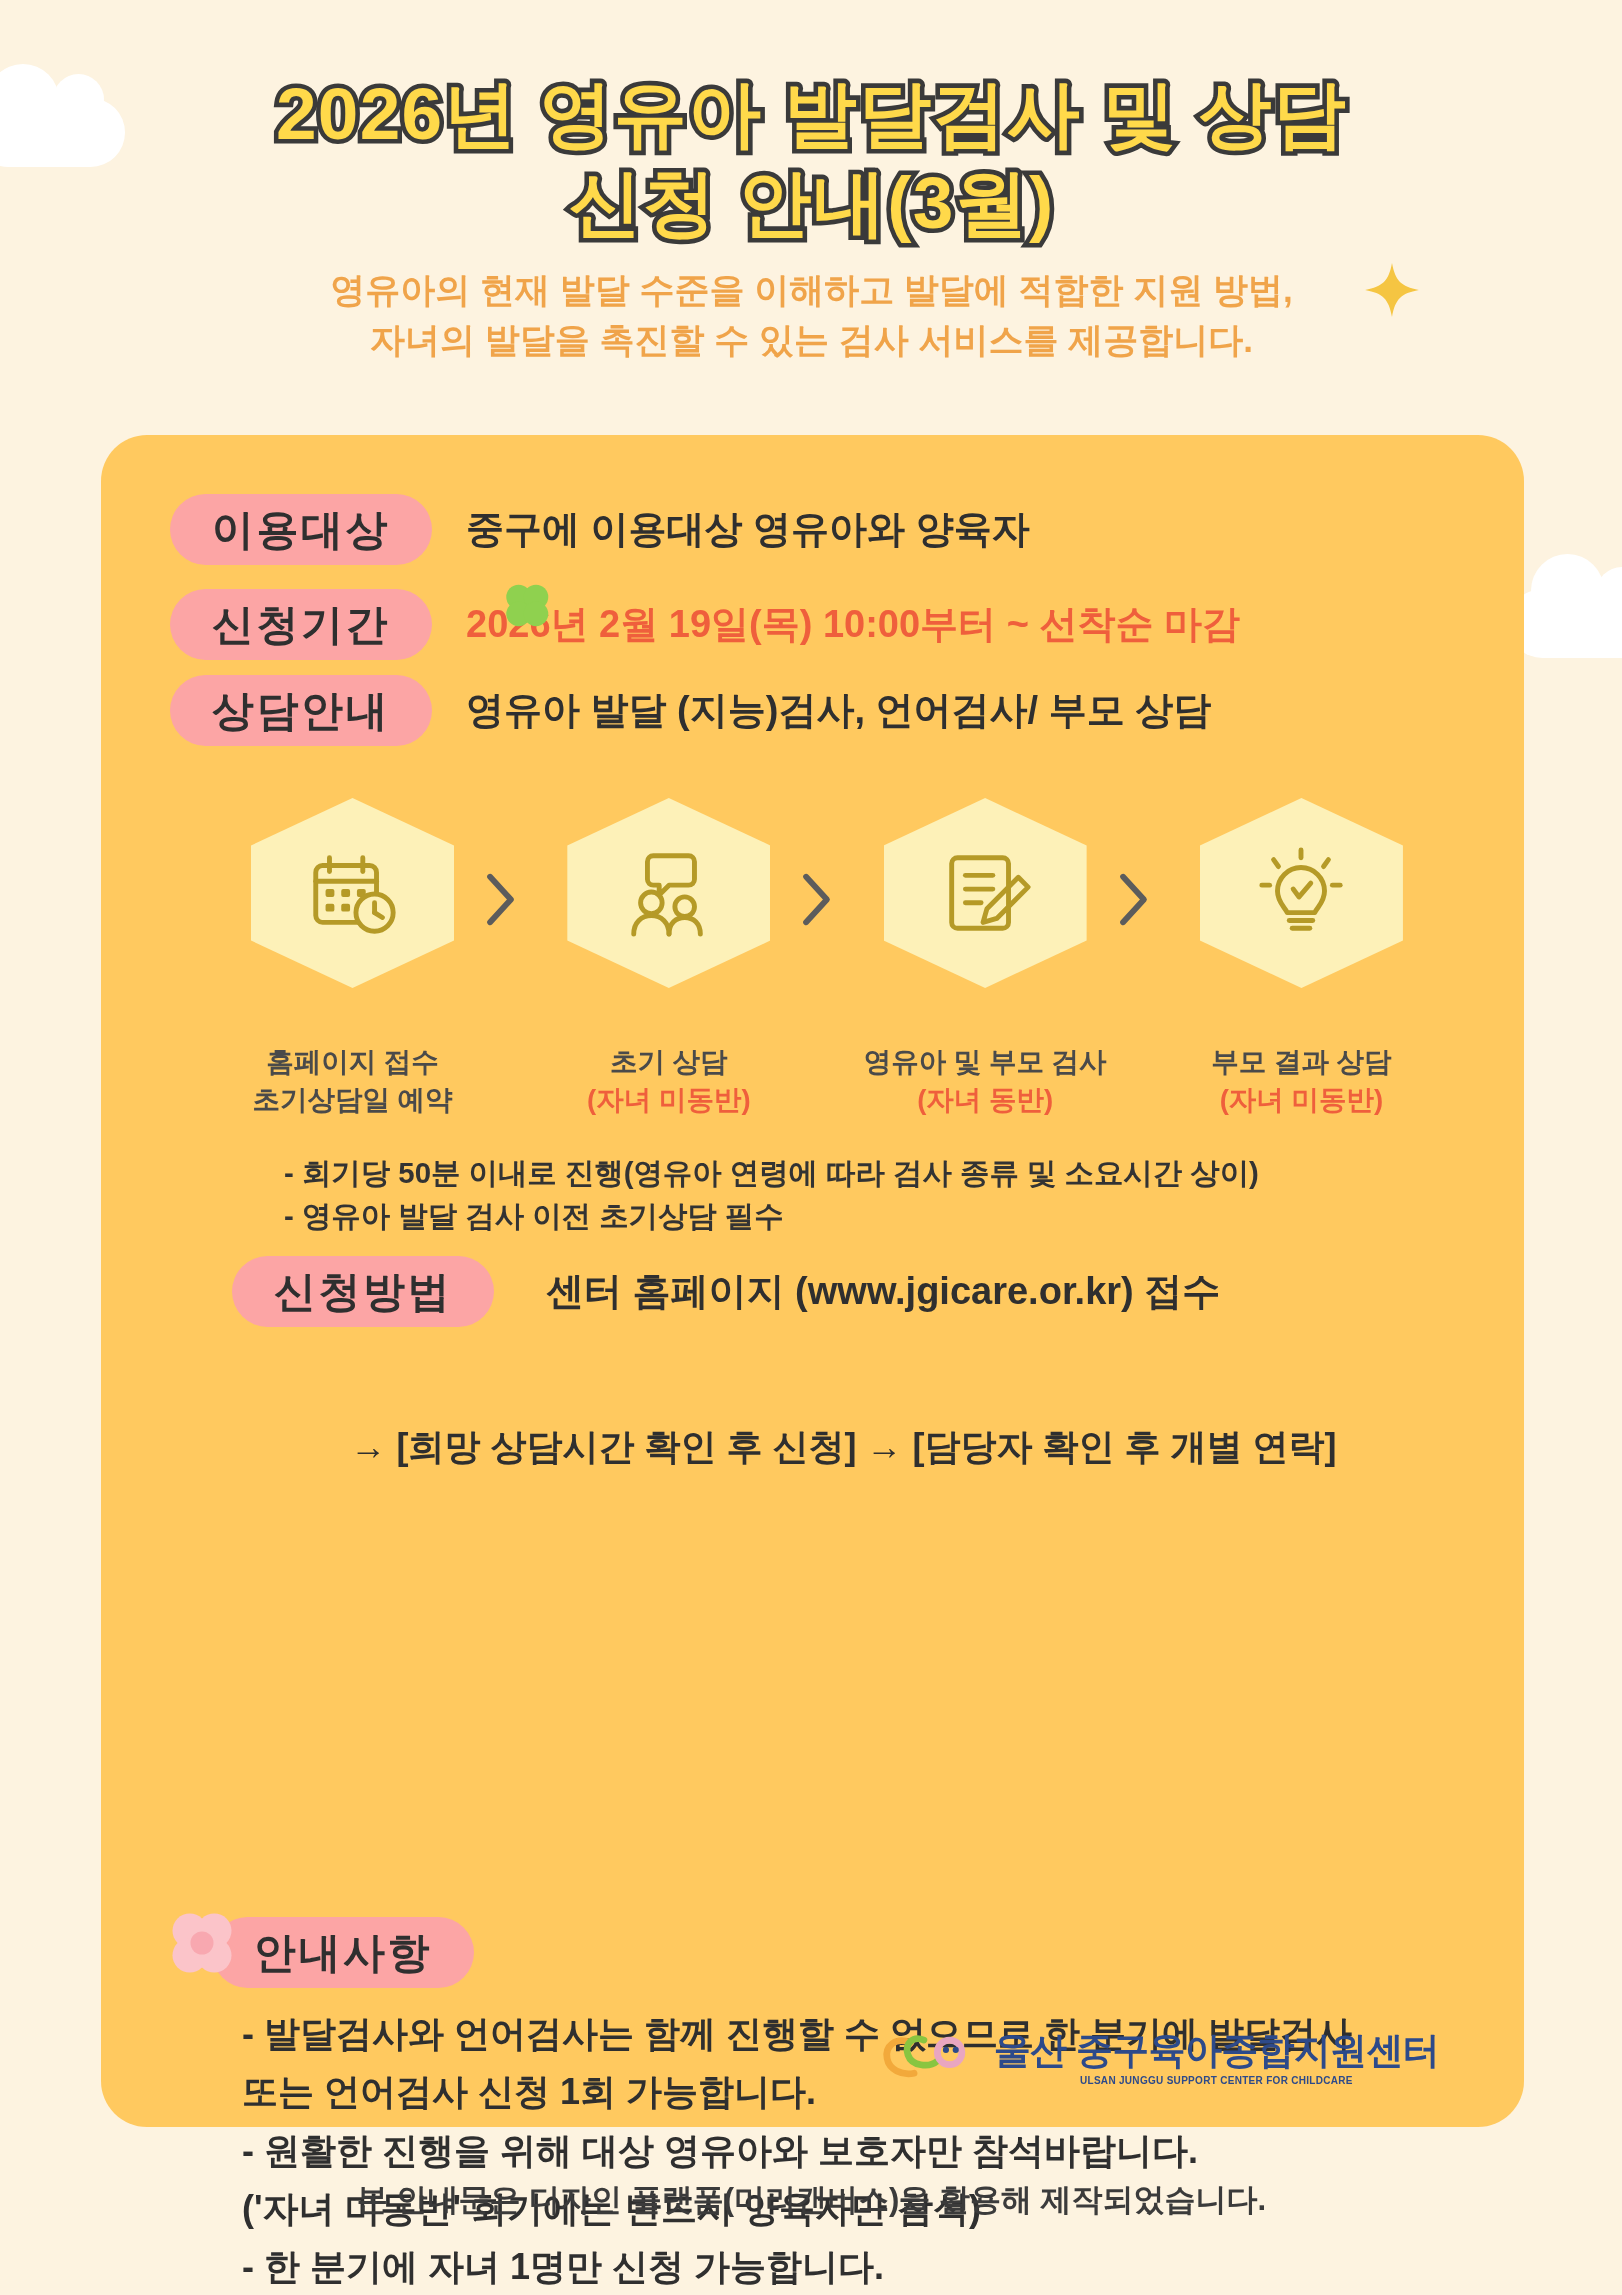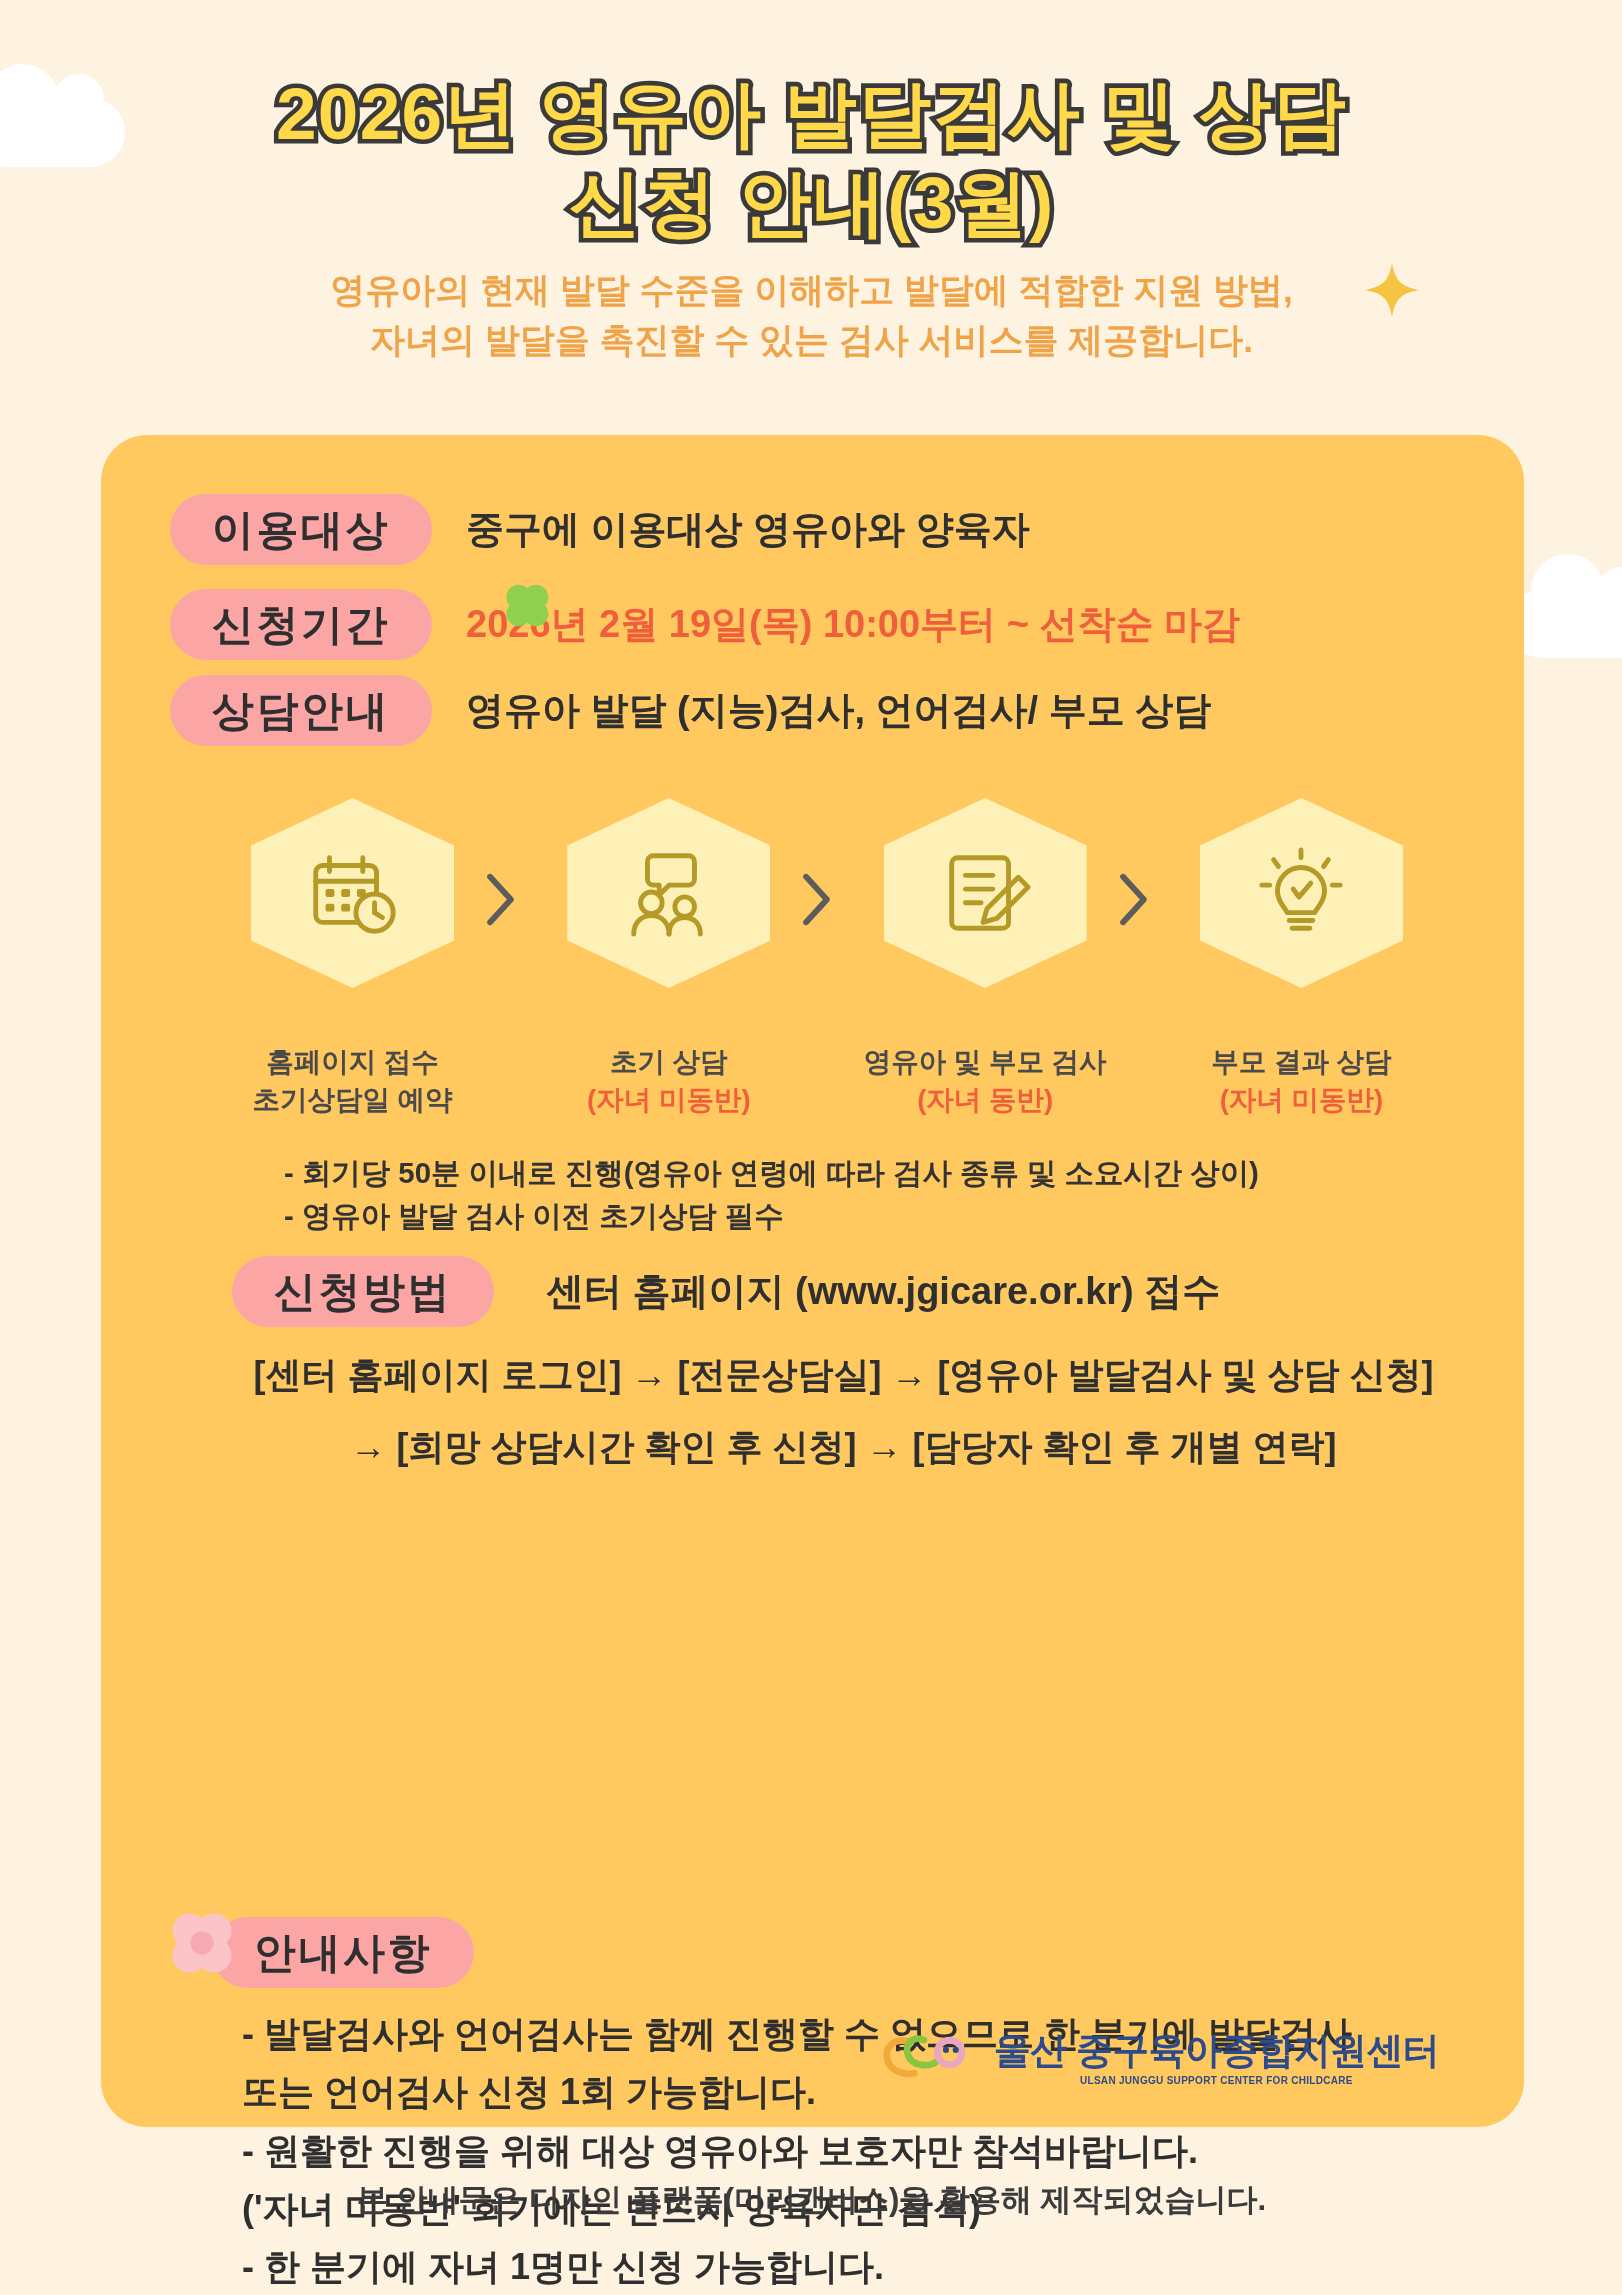--- a/index.html
+++ b/index.html
@@ -475,21 +475,20 @@
 
   </div>
 
   <div id="step-notes">- 회기당 50분 이내로 진행(영유아 연령에 따라 검사 종류 및 소요시간 상이)
 - 영유아 발달 검사 이전 초기상담 필수</div>
 
   <div class="row" id="row-apply">
     <span class="pill">신청방법</span>
     <span class="row-text">센터 홈페이지 (www.jgicare.or.kr) 접수</span>
   </div>
-  <div id="apply-flow-1">[센터 홈페이지 로그인] → [전문상담실] → [영유아 발달검사 및 상담 신청]</div>
   <div id="apply-flow-2">→  [희망 상담시간 확인 후 신청] → [담당자 확인 후 개별 연락]</div>
 
   <div id="flower">
     <svg viewBox="0 0 100 100" width="72" height="72" aria-hidden="true">
       <g fill="#fbc4c9">
         <circle cx="33" cy="33" r="24"></circle>
         <circle cx="67" cy="33" r="24"></circle>
         <circle cx="33" cy="67" r="24"></circle>
         <circle cx="67" cy="67" r="24"></circle>
       </g>

